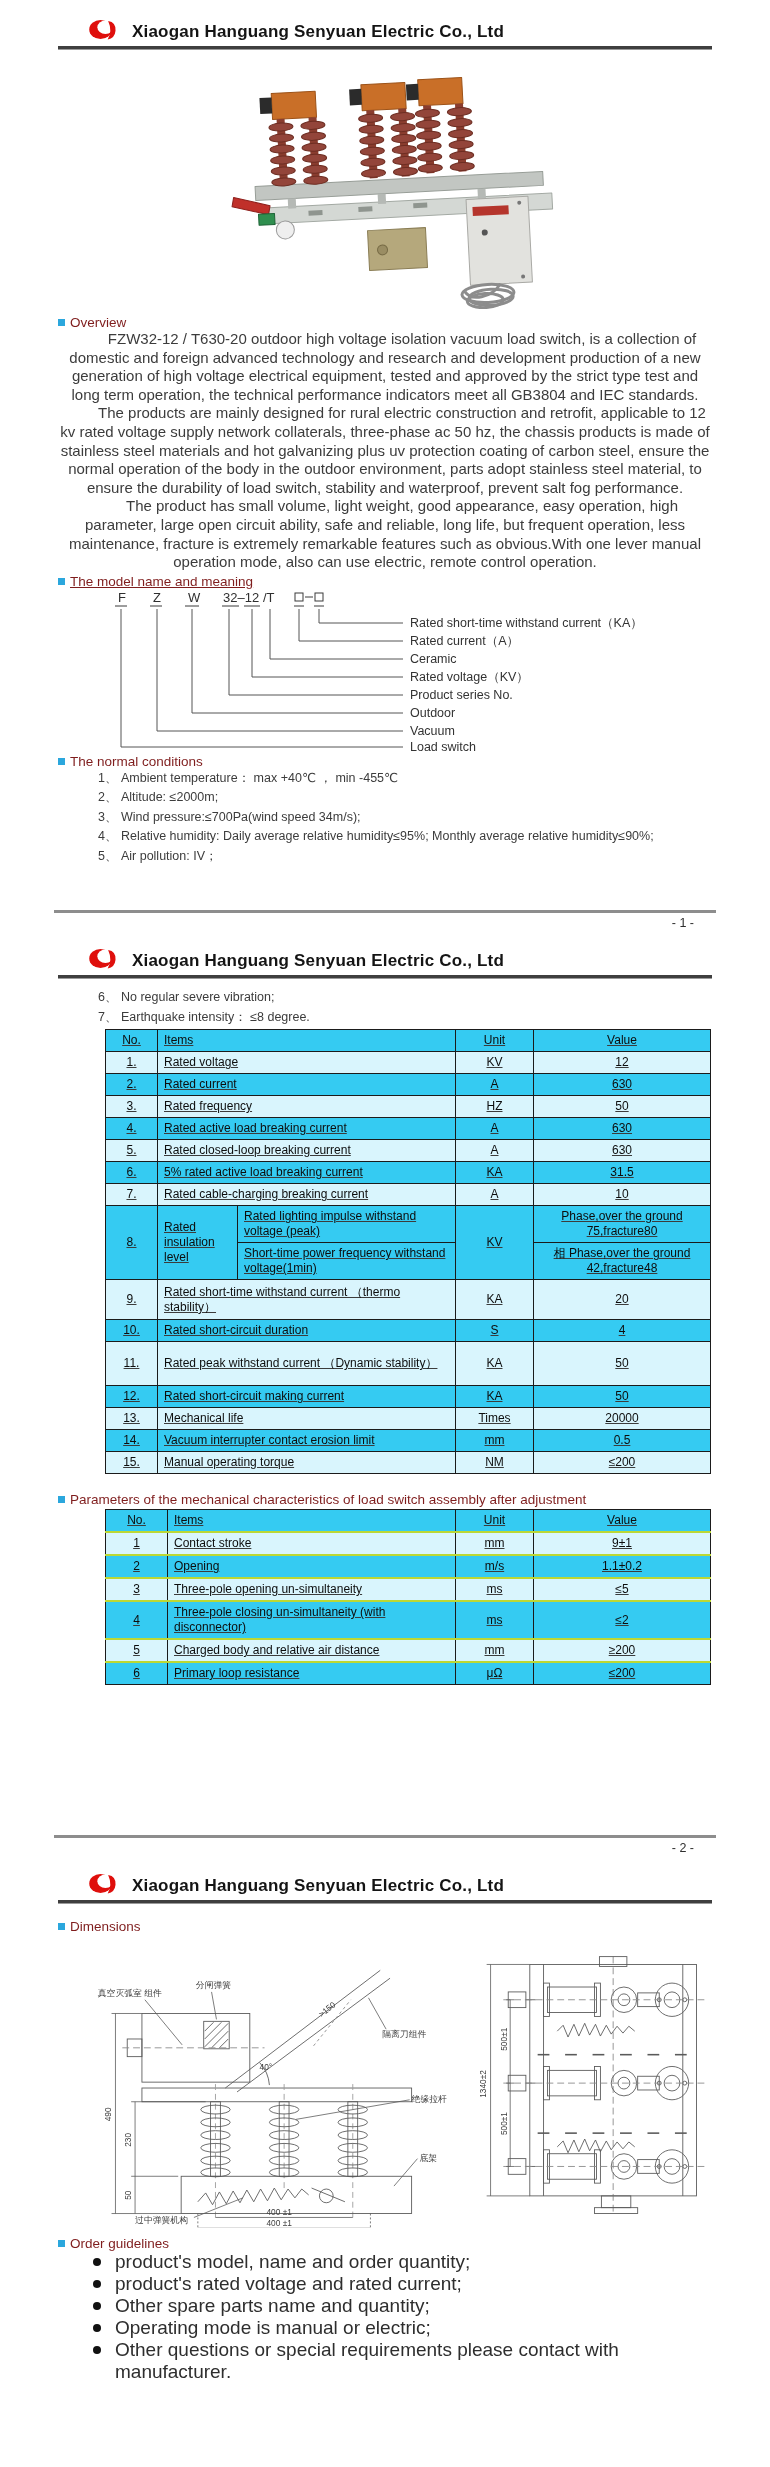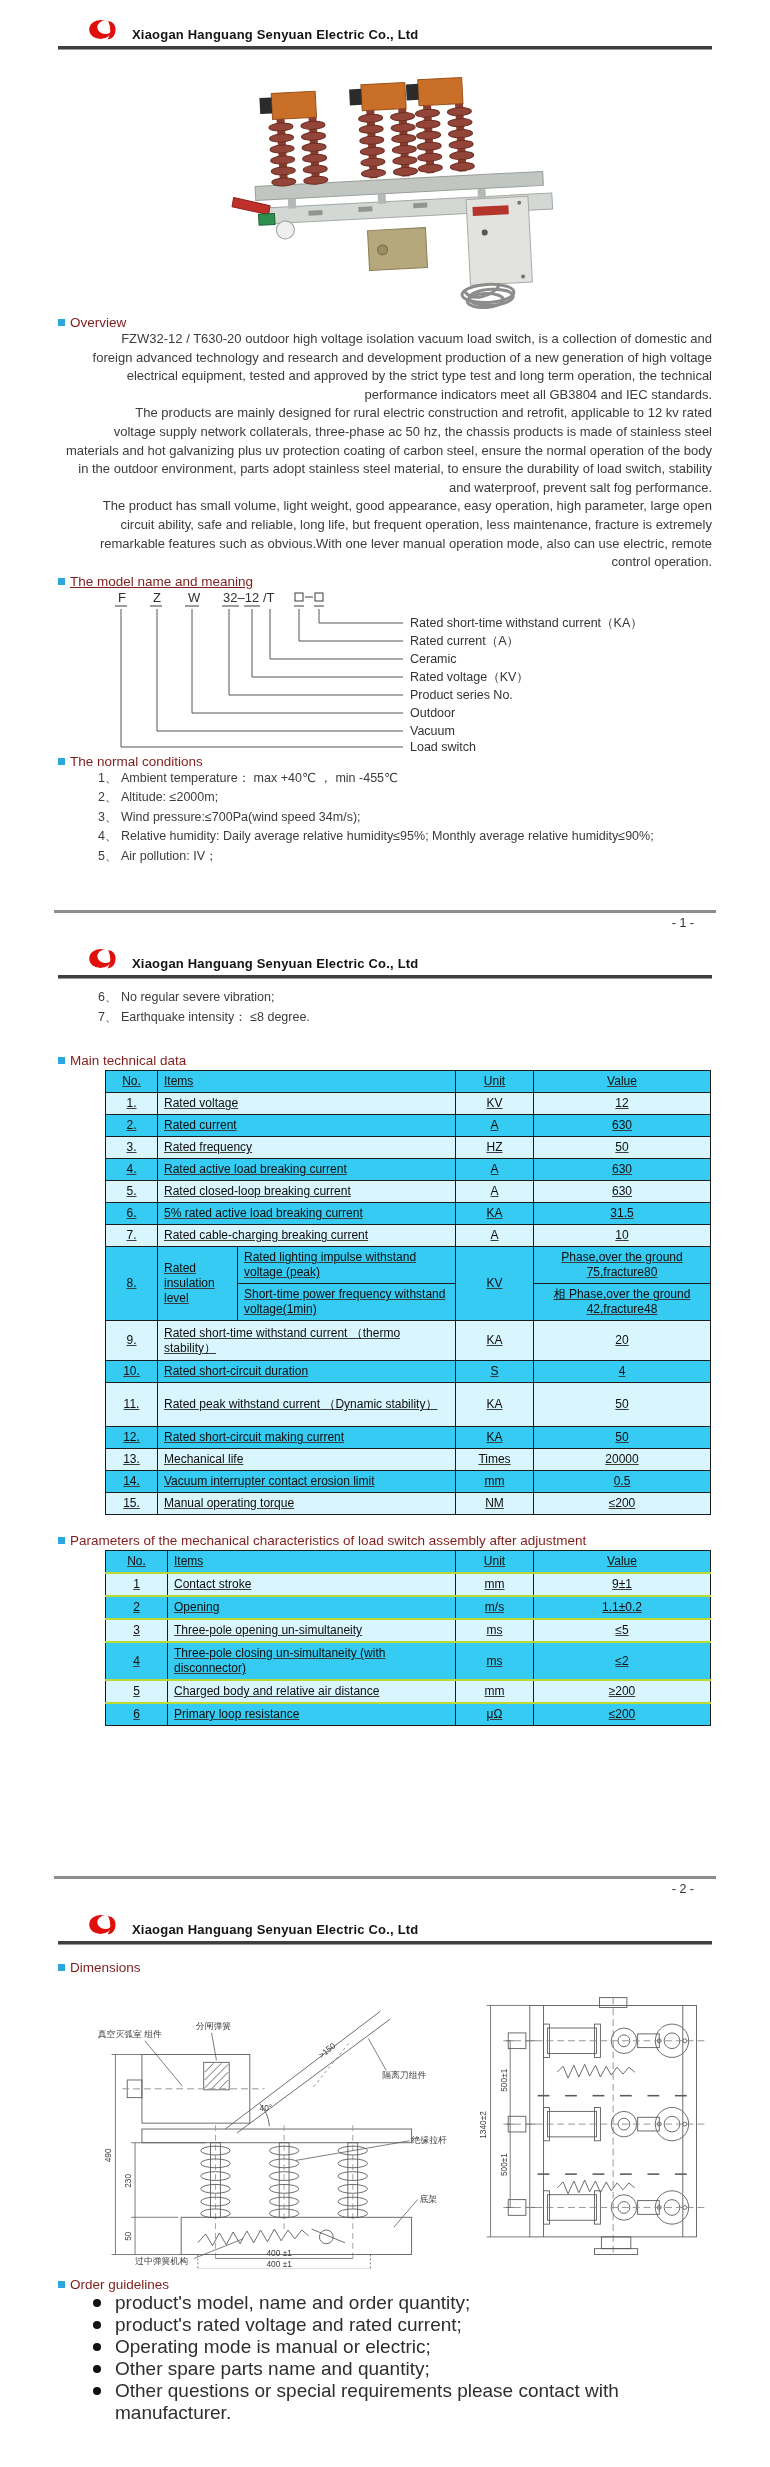--- a/index.html
+++ b/index.html
@@ -3,27 +3,27 @@
 <meta charset="utf-8">
 <style>
   * { box-sizing: border-box; margin: 0; padding: 0; }
   body { background: #ffffff; font-family: "Liberation Sans", "DejaVu Sans", sans-serif; color: #3c3c3c; }
   .doc { width: 770px; height: 2467px; overflow: hidden; background: #fff; position: relative; }
   .inner { padding: 0 58px; }
 
   
   .hdr { display: flex; align-items: flex-end; gap: 10px; padding: 8px 0 3px 30px;
          border-bottom: 3px solid #3f3f3f; box-shadow: 0 1px 0 #9a9a9a; }
-  .hdr .co { font-size: 13px; font-weight: bold; color: #141414; letter-spacing: .2px; padding-bottom: 1px; }
+  .hdr .co { font-size: 17px; font-weight: bold; color: #141414; letter-spacing: .2px; padding-bottom: 1px; }
 
   
   .sec { display: flex; align-items: center; gap: 5px; color: #7f1d1d; font-size: 13.5px; margin-top: 14px; }
   .sec .sq { width: 7px; height: 7px; background: #2ba7dd; flex: 0 0 auto; }
 
-  .para { font-size: 13px; line-height: 18.6px; text-indent: 34px; text-align: right; }
+  .para { font-size: 15px; line-height: 18.6px; text-indent: 34px; text-align: center; }
   .cond { font-size: 12.5px; line-height: 19.5px; text-indent: 40px; }
 
   .pagebrk { border-top: 3px solid #8d8d8d; margin: 0 54px; }
   .pgnum { text-align: right; font-size: 12.5px; color: #2e2e2e; padding: 3px 76px 0 0; height: 18px; }
 
   
   table.t { border-collapse: collapse; margin-left: 47px; table-layout: fixed; width: 605px; }
   .t td { border: 1px solid #1b1b1b; font-size: 12px; padding: 3px 6px; color: #0d0d0d; line-height: 15px; }
   .t .c { text-align: center; }
   tr.cy td { background: #35cbf2; }
@@ -227,24 +227,20 @@
         <ellipse cx="13" cy="15" rx="12.5" ry="10.5" fill="#df0f0c"></ellipse>
         <ellipse cx="18.5" cy="12.5" rx="9" ry="7.5" fill="#ffffff"></ellipse>
         <path d="M21.5 5.5 q9 1.5 8.2 11 q-.8 8.5 -8.7 9.5 q5.5 -9.5 .5 -20.5z" fill="#df0f0c"></path>
       </svg>
       <span class="co">Xiaogan Hanguang Senyuan Electric Co., Ltd</span>
     </div>
 
     <div class="cond mt10">6、 No regular severe vibration;</div>
     <div class="cond">7、 Earthquake intensity：  ≤8 degree.</div>
 
-    <div class="sec mt26">
-      <span class="sq"></span>
-      <span>Main technical data</span>
-    </div>
 
     <table class="t mt2" id="t1">
       <colgroup>
           <col style="width:52px">
           <col style="width:80px">
           <col style="width:218px">
           <col style="width:78px">
           <col style="width:177px">
         </colgroup>
       <tbody>
@@ -626,25 +622,25 @@
     <div class="ol-item">
         <span class="dot"></span>
         <span>product's  model, name and order quantity;</span>
       </div>
     <div class="ol-item">
         <span class="dot"></span>
         <span>product's rated voltage and rated current;</span>
       </div>
     <div class="ol-item">
         <span class="dot"></span>
-        <span>Operating mode is manual or electric;</span>
+        <span>Other spare parts name and quantity;</span>
       </div>
     <div class="ol-item">
         <span class="dot"></span>
-        <span>Other spare parts name and quantity;</span>
+        <span>Operating mode is manual or electric;</span>
       </div>
     <div class="ol-item">
         <span class="dot"></span>
         <span>Other questions or special requirements please contact with manufacturer.</span>
       </div>
   </div>
 
 </div>
 
 </body></html>

